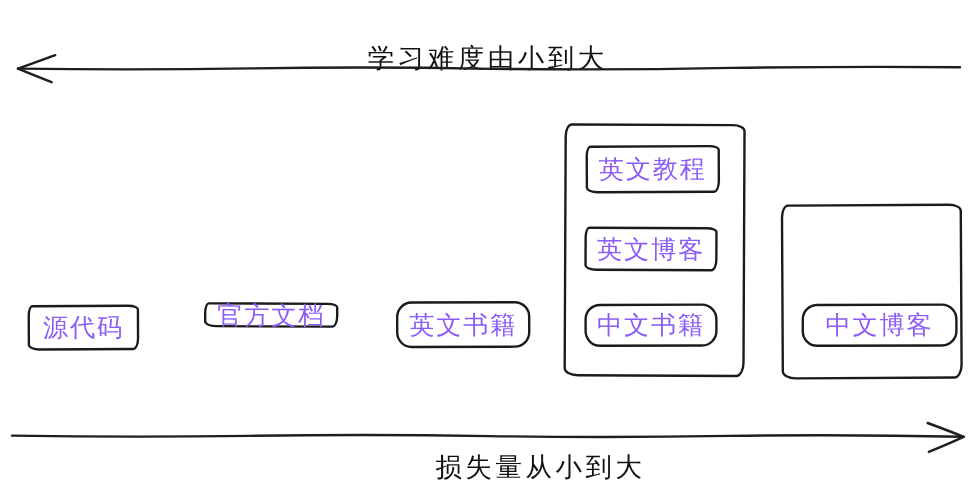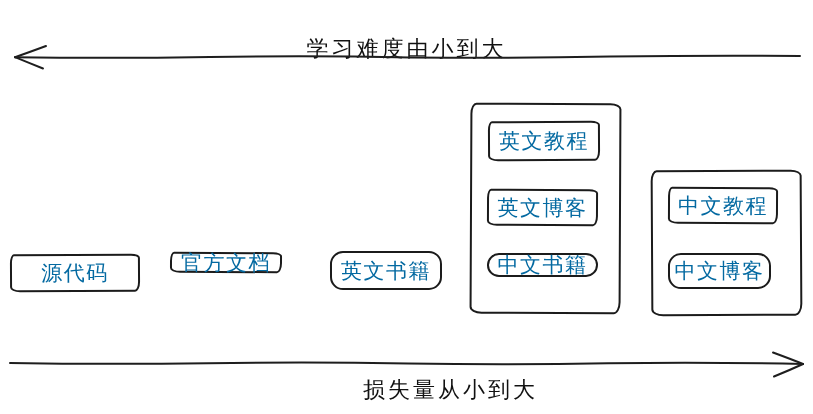--- a/index.html
+++ b/index.html
@@ -39,21 +39,21 @@
   .sketch-box {
     position: absolute;
     box-sizing: border-box;
     border: 2px solid #1b1b1b;
     background: #ffffff;
     display: flex;
     align-items: center;
     justify-content: center;
     font-size: 21px;
     letter-spacing: 1.5px;
-    color: #0369a1;
+    color: #8b5cf6;
     white-space: nowrap;
     
     border-radius: 4px 9px 5px 10px / 9px 4px 10px 5px;
   }
   .sketch-box.group {
     background: transparent;
     border-radius: 6px 11px 7px 12px / 11px 6px 12px 7px;
   }
   .rot-a { transform: rotate(-0.3deg); }
   .rot-b { transform: rotate(0.25deg); }
@@ -65,39 +65,38 @@
 <div class="canvas">
 
   <div class="axis-label top">学习难度由小到大</div>
 
   <svg class="arrow-svg" style="left:10px; top:40px;" width="795" height="36" viewBox="0 0 795 36">
     <path d="M790 16 Q 700 15.2 600 16.6 Q 500 18.6 400 17.4 Q 300 15.4 200 17 Q 100 18.6 5 17.2"></path>
     <path d="M36 6 Q 17 13 5 17.2"></path>
     <path d="M5 17.2 Q 19 23 33 28.5"></path>
   </svg>
 
-  <div class="sketch-box rot-a" style="left:10px; top:254px; width:130px; height:38px;">源代码</div>
+  <div class="sketch-box rot-a" style="left:23px; top:254px; width:93px; height:38px;">源代码</div>
 
   <div class="sketch-box rot-b" style="left:170px; top:252px; width:112px; height:21px;">官方文档</div>
 
   <div class="sketch-box rot-c" style="left:330px; top:251px; width:112px; height:39px;">英文书籍</div>
 
   <div class="sketch-box group rot-b" style="left:470px; top:103px; width:151px; height:211px;"></div>
 
   <div class="sketch-box rot-a" style="left:488px; top:121px; width:112px; height:40px;">英文教程</div>
 
   <div class="sketch-box rot-b" style="left:487px; top:189px; width:111px; height:37px;">英文博客</div>
 
-  <div class="sketch-box rot-c" style="left:487px; top:253px; width:111px; height:24px;">中文书籍</div>
+  <div class="sketch-box rot-c" style="left:487px; top:253px; width:111px; height:36px;">中文书籍</div>
 
   <div class="sketch-box group rot-a" style="left:651px; top:170px; width:151px; height:146px;"></div>
 
-  <div class="sketch-box rot-b" style="left:668px; top:187px; width:110px; height:37px;">中文教程</div>
 
-  <div class="sketch-box rot-c" style="left:668px; top:253px; width:103px; height:36px;">中文博客</div>
+  <div class="sketch-box rot-c" style="left:668px; top:253px; width:130px; height:36px;">中文博客</div>
 
   <svg class="arrow-svg" style="left:8px; top:345px;" width="798" height="40" viewBox="0 0 798 40">
     <path d="M2 18 Q 100 19.6 200 18.2 Q 300 16.8 400 18.4 Q 500 20 600 18.2 Q 700 16.8 795 19"></path>
     <path d="M765 7.5 Q 784 14.5 795 19"></path>
     <path d="M795 19 Q 782 25 766 31.5"></path>
   </svg>
 
   <div class="axis-label bottom">损失量从小到大</div>
 
 </div>

